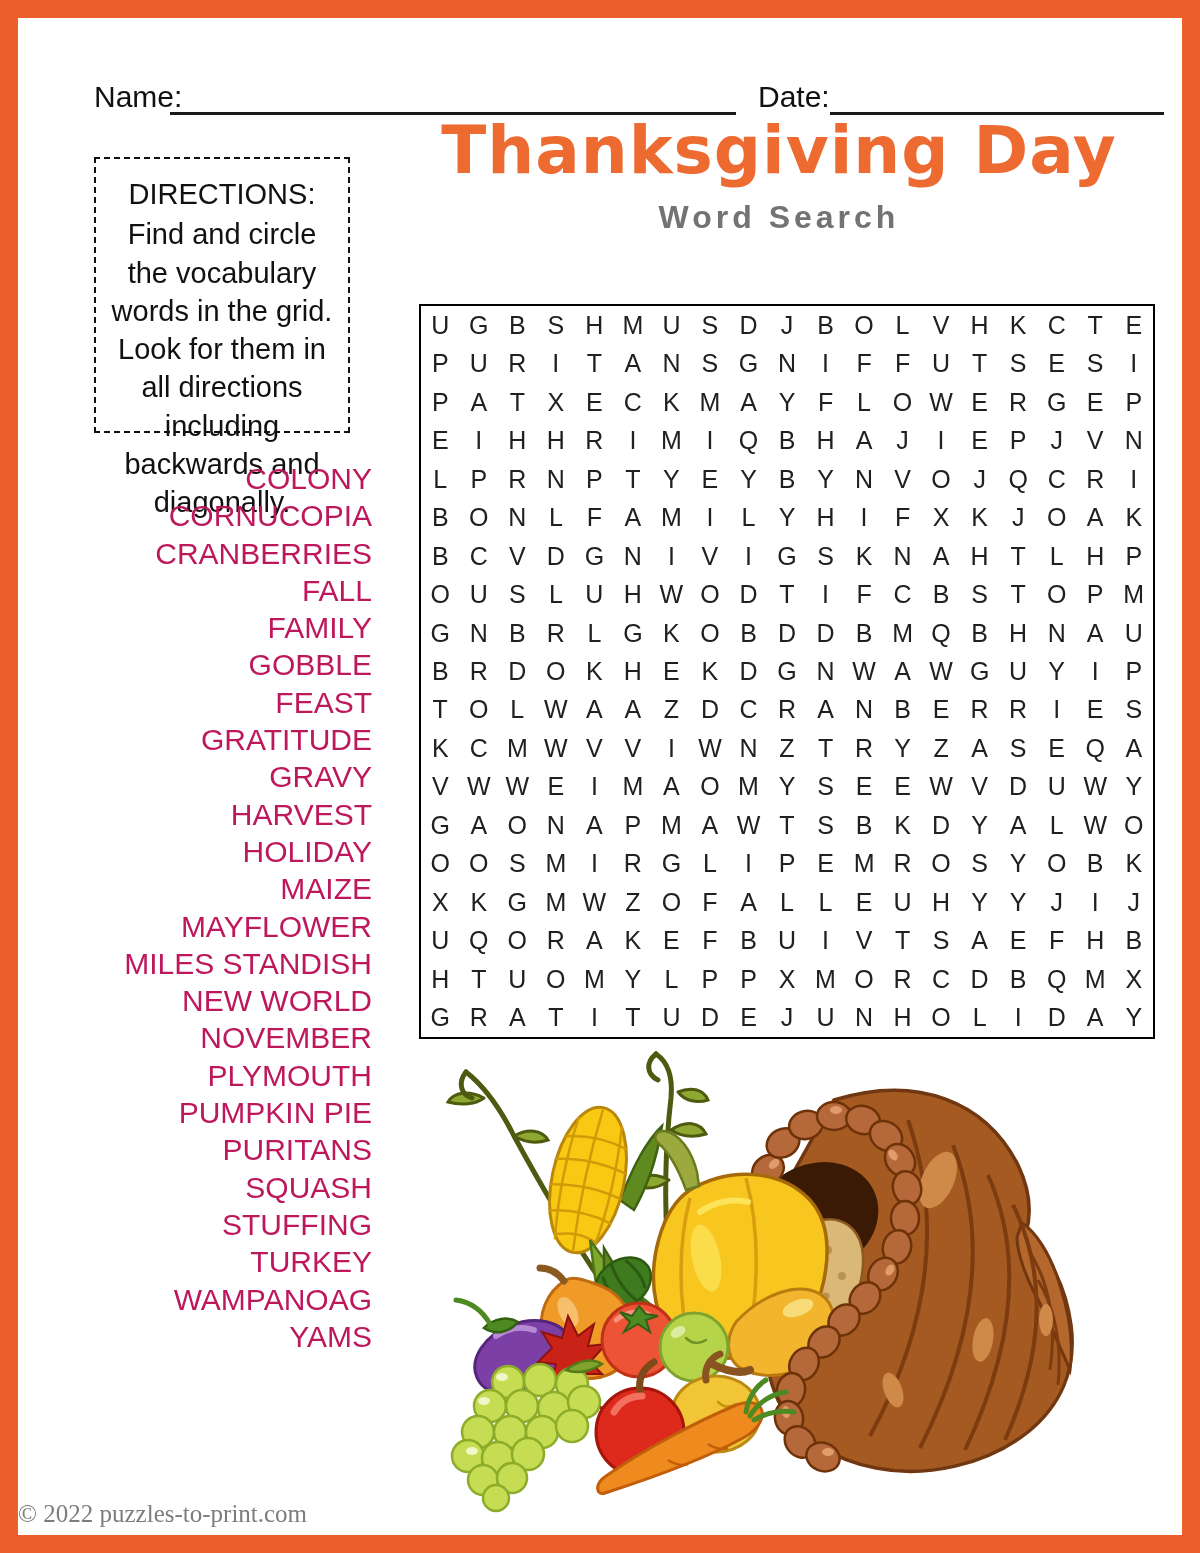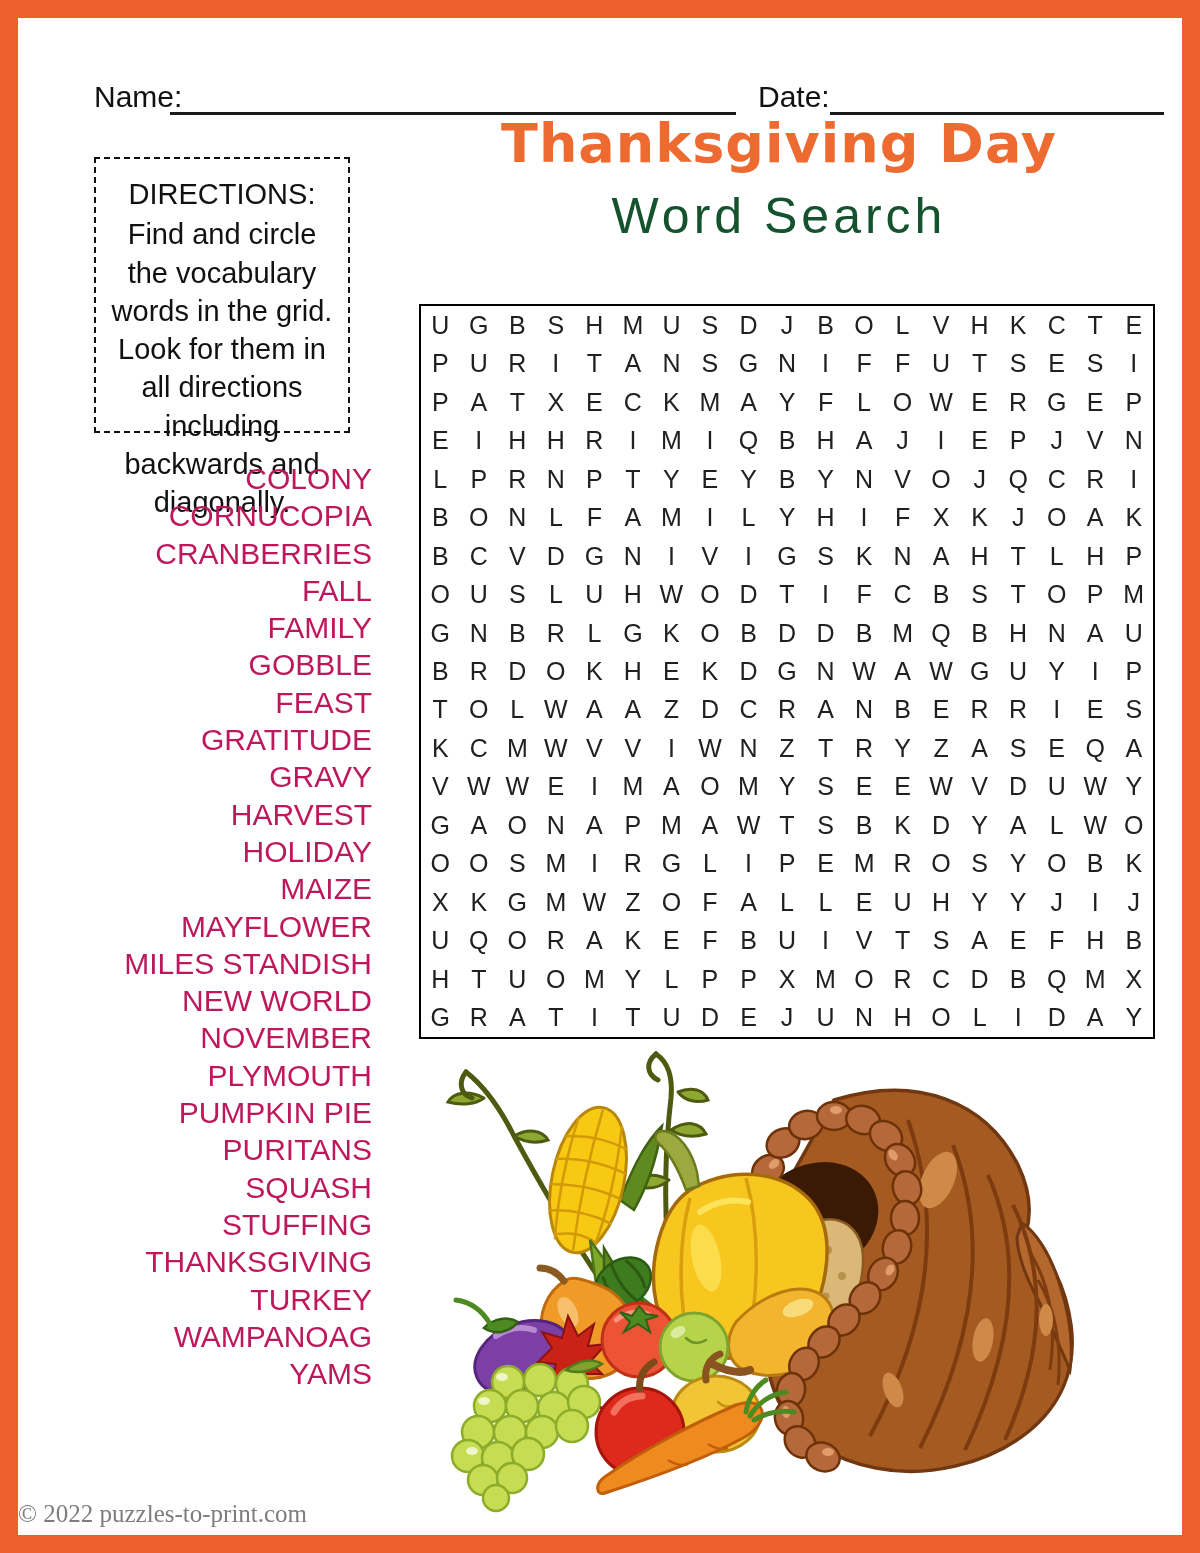--- a/index.html
+++ b/index.html
@@ -17,23 +17,23 @@
   .date-line { left:812px; top:94px; width:334px; }
 
   
   .directions { position:absolute; left:76px; top:139px; width:256px; height:276px;
                 border:2px dashed #111; padding:16px 8px; text-align:center;
                 font-size:29px; line-height:1.32; color:#111; }
   .directions .head { display:block; margin-bottom:2px; }
 
   
   .title-wrap { position:absolute; left:340px; top:98px; width:842px; text-align:center; }
-  .title-main { font-family:"DejaVu Sans", sans-serif; font-weight:bold; font-size:54px;
+  .title-main { font-family:"DejaVu Sans", sans-serif; font-weight:bold; font-size:66px;
                 color:var(--title); letter-spacing:1px; line-height:1.05; }
-  .title-sub  { margin-top:14px; font-size:50px; color:#14532d; letter-spacing:4px; font-weight:400; }
+  .title-sub  { margin-top:14px; font-size:32px; color:#737373; letter-spacing:4px; font-weight:700; }
 
   
   .word-list { position:absolute; left:60px; top:442px; width:294px; list-style:none;
                text-align:right; font-size:30px; color:#be185d; }
   .word-list li { height:37.3px; line-height:37.3px; white-space:nowrap; }
 
   
   .grid-box { position:absolute; left:401px; top:286px; width:736px; height:735px;
               border:2px solid #000; display:grid;
               grid-template-columns:repeat(19,1fr); grid-template-rows:repeat(19,1fr); }
@@ -80,21 +80,20 @@
       <li>MAIZE</li>
       <li>MAYFLOWER</li>
       <li>MILES STANDISH</li>
       <li>NEW WORLD</li>
       <li>NOVEMBER</li>
       <li>PLYMOUTH</li>
       <li>PUMPKIN PIE</li>
       <li>PURITANS</li>
       <li>SQUASH</li>
       <li>STUFFING</li>
-      <li>THANKSGIVING</li>
       <li>TURKEY</li>
       <li>WAMPANOAG</li>
       <li>YAMS</li>
     </ul>
 
   <div class="grid-box">
       <span class="cell">U</span>
       <span class="cell">G</span>
       <span class="cell">B</span>
       <span class="cell">S</span>

